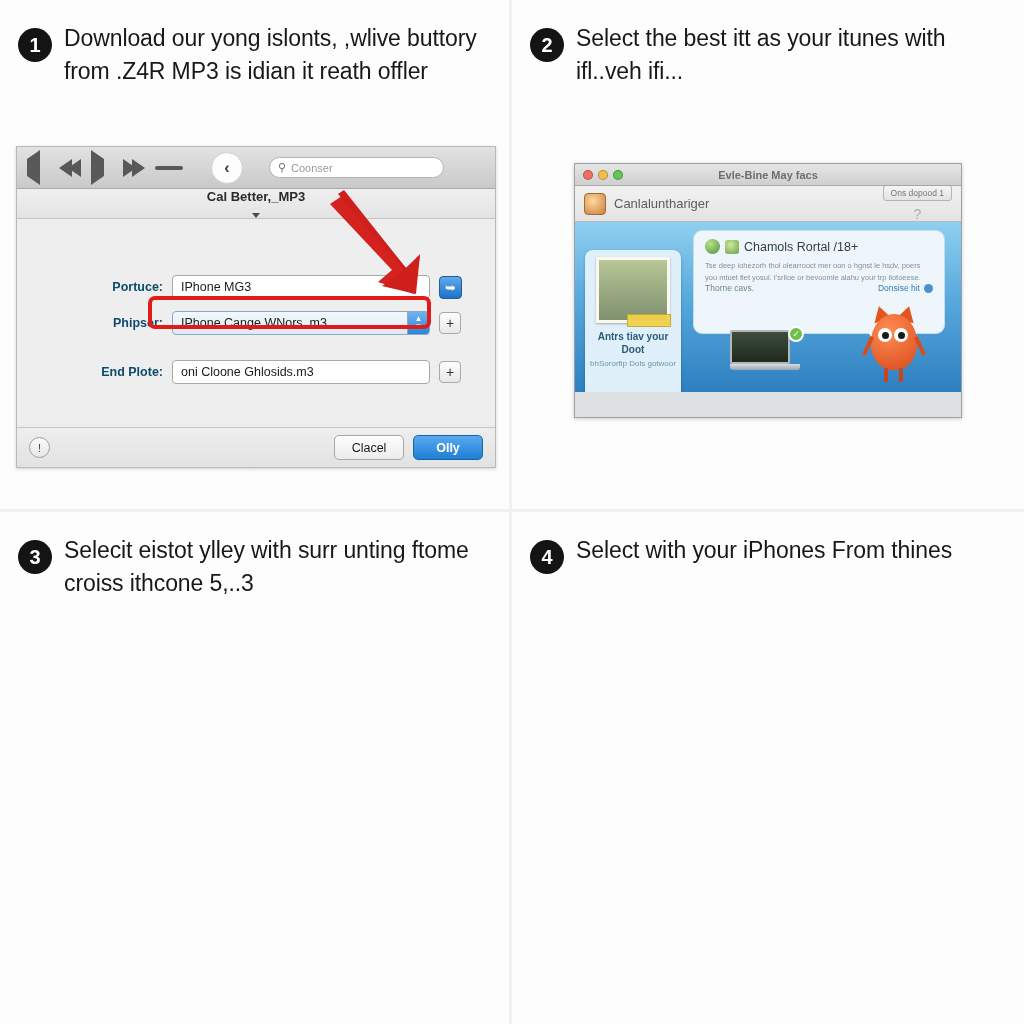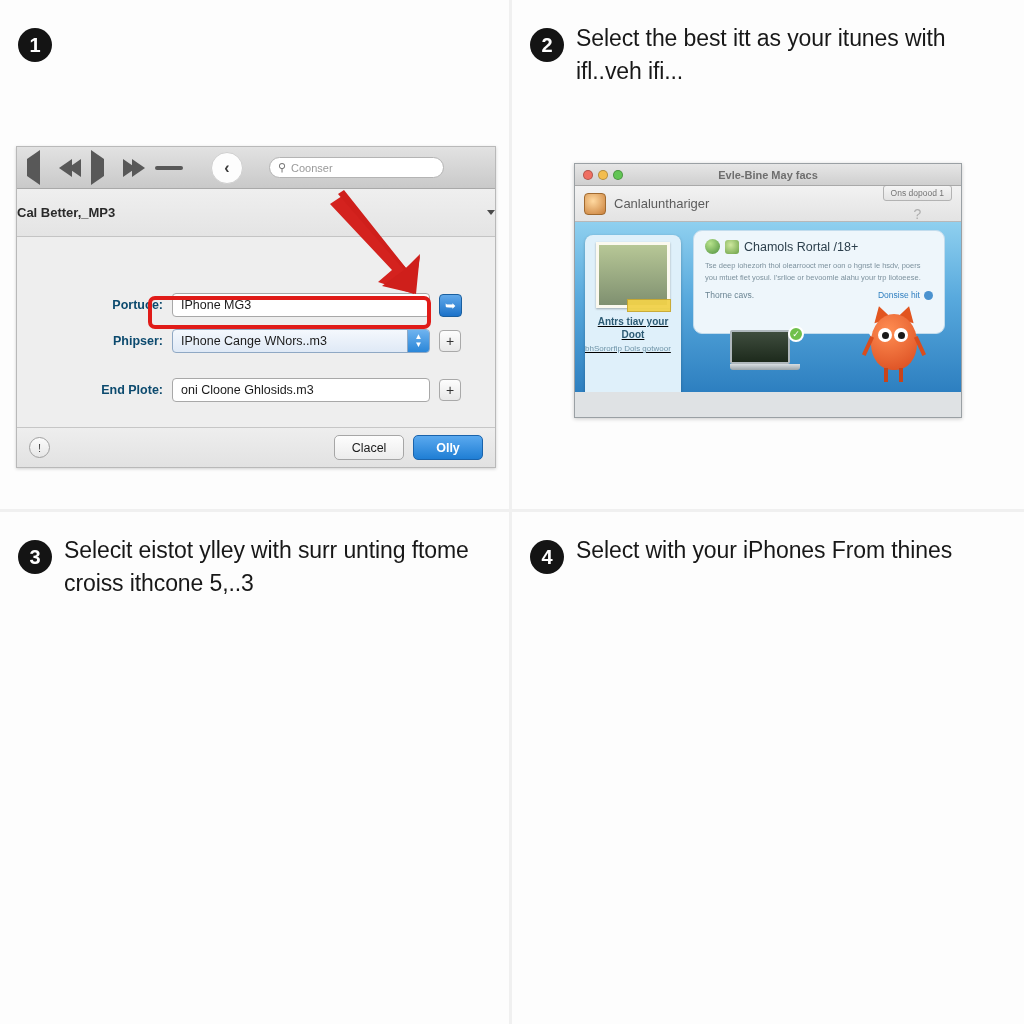--- a/index.html
+++ b/index.html
@@ -100,26 +100,27 @@
     background: #ffffff;
     border: 1px solid #b4b4b4;
     border-radius: 11px;
     display: flex; align-items: center;
     padding: 0 8px; gap: 5px;
   }
   .search-glyph { font-size: 11px; color: #777; }
   .search-ph { font-size: 11px; color: #9a9a9a; }
 
   .win1-subbar {
-    height: 48px;
+    height: 30px;
     background: linear-gradient(#efefef, #e4e4e4);
     border-bottom: 1px solid #c4c4c4;
     display: flex; align-items: center; justify-content: space-between;
     font-size: 13px; color: #2a2a2a; font-weight: bold;
     gap: 6px;
+    flex-direction: column;
   }
   .caret-dn {
     width: 0; height: 0;
     border-left: 4px solid transparent;
     border-right: 4px solid transparent;
     border-top: 5px solid #4a4a4a;
   }
   .win1-body {
     position: relative;
     height: 206px;
@@ -260,63 +261,62 @@
     opacity: .8;
   }
   .w2-q { font-size: 14px; color: #8a8a8a; opacity: .6; }
   .w2-hero {
     position: relative;
     height: 170px;
     background: linear-gradient(#8fd0ef 0%, #58a9dd 45%, #2d7fc0 100%);
     overflow: hidden;
   }
   .hero-left {
-    position: absolute; left: 10px; top: 13px;
+    position: absolute; left: 10px; top: 28px;
     width: 96px; height: 164px;
     background: #dff0fa;
     border-radius: 8px 8px 4px 4px;
     box-shadow: 0 1px 3px rgba(0,0,0,.25);
-    text-decoration: underline;
   }
   .hero-photo {
     margin: 7px auto 0; width: 74px; height: 66px;
     background: linear-gradient(#b7c796, #7f9070);
     border: 3px solid #fbf9ef;
     box-shadow: 0 1px 2px rgba(0,0,0,.3);
   }
   .hero-tag {
     position: absolute; left: 42px; top: 64px;
     width: 44px; height: 13px;
     background: #f1d24a;
     border: 1px solid #c9a92f;
     opacity: .95;
   }
   .hero-left-t1 { margin-top: 8px; text-align: center; font-size: 10px; font-weight: bold; color: #2d5b74; line-height: 1.25; }
-  .hero-left-t2 { text-align: left; font-size: 8px; color: #6e94a8; line-height: 1.3; margin-top: 3px; }
+  .hero-left-t2 { text-align: center; font-size: 8px; color: #6e94a8; line-height: 1.3; margin-top: 3px; }
   .bubble {
     position: absolute; left: 118px; top: 8px;
     width: 252px; height: 104px;
     background: #eef6fb;
     border: 1px solid #c2dced;
     border-radius: 9px;
     padding: 8px 11px;
   }
   .bubble:after {
     content: ""; position: absolute;
     right: 48px; bottom: -15px;
     border-left: 10px solid transparent;
     border-right: 18px solid transparent;
     border-top: 16px solid #eef6fb;
   }
   .bub-head { display: flex; align-items: center; gap: 5px; }
   .bub-ico { width: 15px; height: 15px; border-radius: 50%; background: radial-gradient(circle at 35% 30%, #b8e38c, #4d8f3d); }
   .bub-ico2 { width: 14px; height: 14px; background: radial-gradient(circle at 40% 35%, #cfe89f, #6aa045); border-radius: 3px; }
   .bub-title { font-size: 12.5px; color: #2c3f4c; font-weight: 500; }
   .bub-body { margin-top: 6px; font-size: 7.5px; color: #7d929e; line-height: 1.55; }
-  .bub-foot { display: flex; align-items: center; margin-top: 7px; }
+  .bub-foot { display: flex; align-items: center; }
   .bub-thanks { font-size: 8.5px; color: #6b8593; }
   .bub-link { margin-left: auto; font-size: 8.5px; color: #2f7fc0; display: flex; align-items: center; gap: 4px; }
   .bub-link-dot { width: 9px; height: 9px; border-radius: 50%; background: #4a92cf; }
   .hero-laptop {
     position: absolute; left: 155px; bottom: 14px;
     width: 70px; height: 48px;
   }
   .lap-screen { width: 60px; height: 34px; background: linear-gradient(#cfd6da, #8e9aa1); border: 2px solid #b0b8bd; border-radius: 2px; }
   .lap-inner { width: 100%; height: 100%; background: linear-gradient(#3f4d3e, #1d2a1c); }
   .lap-base { width: 70px; height: 6px; background: linear-gradient(#d7dde1, #9aa4aa); border-radius: 0 0 3px 3px; }
@@ -336,20 +336,21 @@
   .mascot-arm.r { right: 3px; transform: rotate(-25deg); }
 </style>
 </head>
 <body>
 
 <div id="page">
 
   <div class="panel p1">
     <div class="step-head">
       <div class="step-badge">1</div>
+      <div class="step-text">Download our yong islonts, ,wlive buttory from .Z4R MP3 is idian it reath offler</div>
     </div>
 
     <div class="win1">
       <div class="win1-toolbar">
         <span class="tb-ico"><span class="tri-l"></span></span>
         <span class="tb-ico dbl">
             <span class="tri-l"></span>
             <span class="tri-l"></span>
           </span>
         <span class="tb-ico"><span class="tri-r"></span></span>

